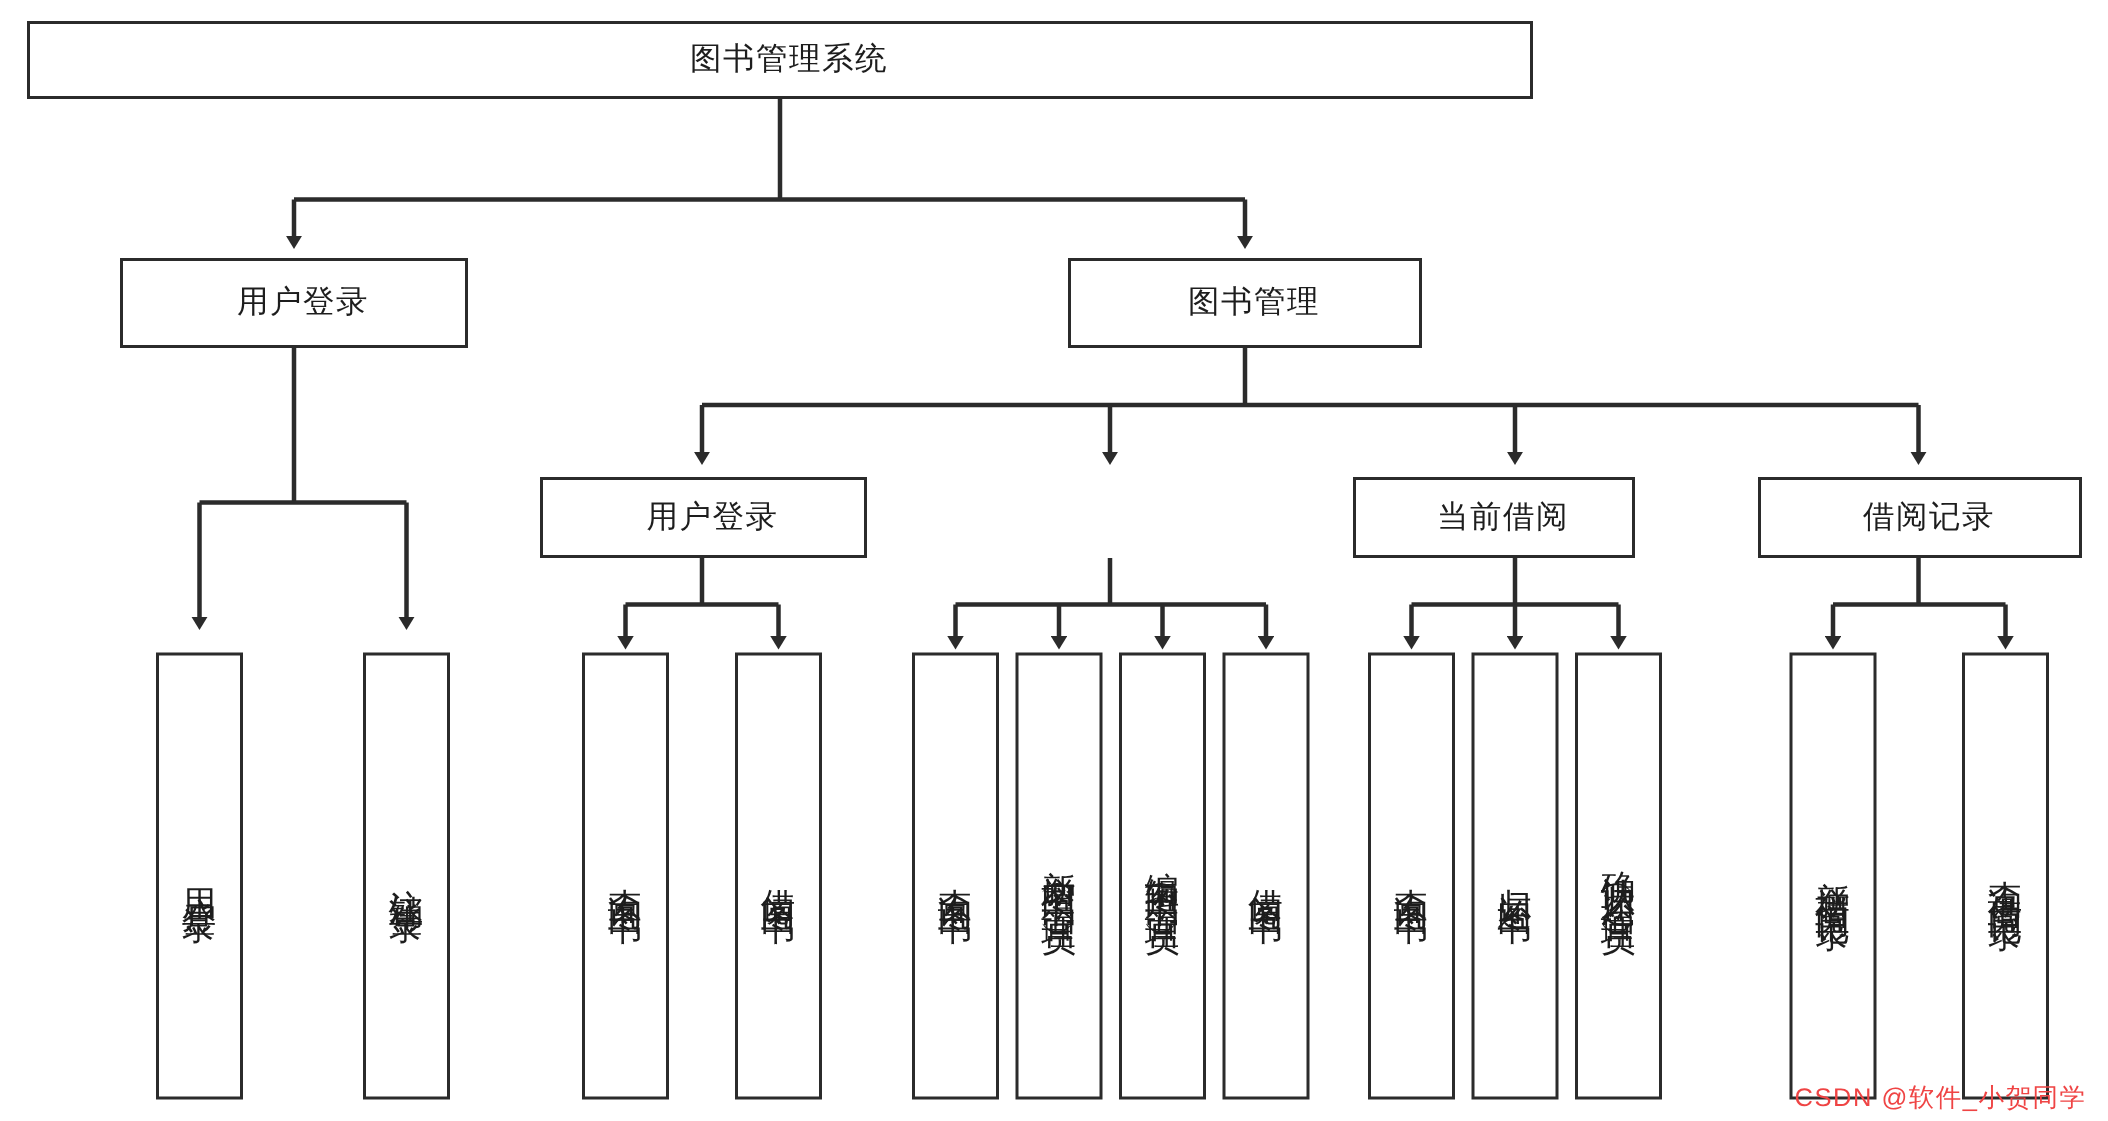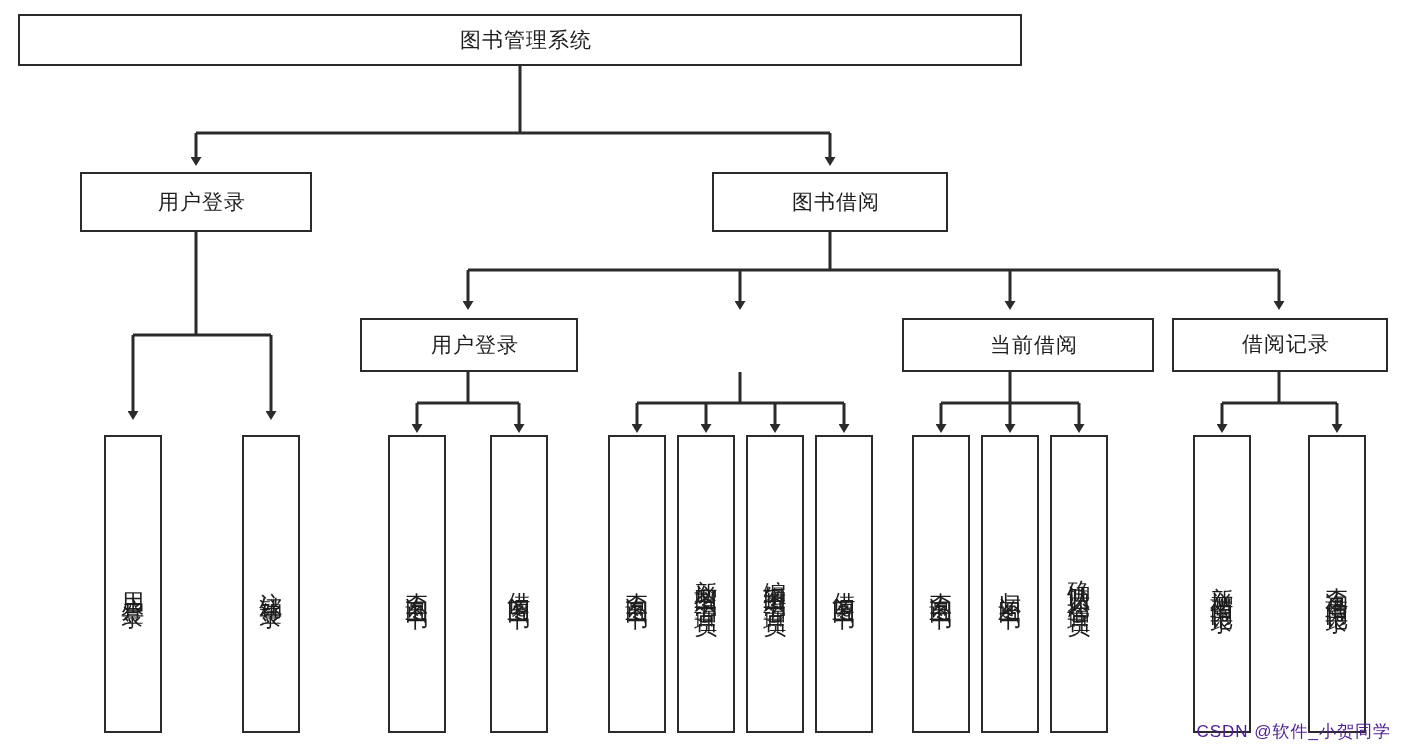--- a/index.html
+++ b/index.html
@@ -48,21 +48,21 @@
   .node.vert .txt{
     writing-mode:vertical-rl;
     text-orientation:upright;
     display:block;
   }
   .watermark{
     position:absolute;
     right:14px;
     bottom:4px;
     font-size:17px;
-    color:#4c1d95;
+    color:#ef4444;
     letter-spacing:1px;
     white-space:nowrap;
     user-select:none;
   }
 </style>
 </head>
 <body>
 
 <div id="canvas">
 
@@ -120,30 +120,30 @@
   </svg>
 
   <div class="node horiz" style="left:18px;top:14px;width:1004px;height:52px;">
     <span class="txt">图书管理系统</span>
   </div>
 
   <div class="node horiz" style="left:80px;top:172px;width:232px;height:60px;">
     <span class="txt">用户登录</span>
   </div>
   <div class="node horiz" style="left:712px;top:172px;width:236px;height:60px;">
-    <span class="txt">图书借阅</span>
+    <span class="txt">图书管理</span>
   </div>
 
   <div class="node horiz" style="left:360px;top:318px;width:218px;height:54px;">
     <span class="txt">用户登录</span>
   </div>
-  <div class="node horiz" style="left:902px;top:318px;width:252px;height:54px;justify-content:center;">
+  <div class="node horiz" style="left:902px;top:318px;width:188px;height:54px;justify-content:center;">
     <span class="txt">当前借阅</span>
   </div>
-  <div class="node horiz" style="left:1172px;top:318px;width:216px;height:54px;font-family:Liberation Serif, serif;">
+  <div class="node horiz" style="left:1172px;top:318px;width:216px;height:54px;">
     <span class="txt">借阅记录</span>
   </div>
 
   <div class="node vert" style="left:104px;top:435px;width:58px;height:298px;">
     <span class="txt">用户登录</span>
   </div>
   <div class="node vert" style="left:242px;top:435px;width:58px;height:298px;">
     <span class="txt">注销登录</span>
   </div>
 

